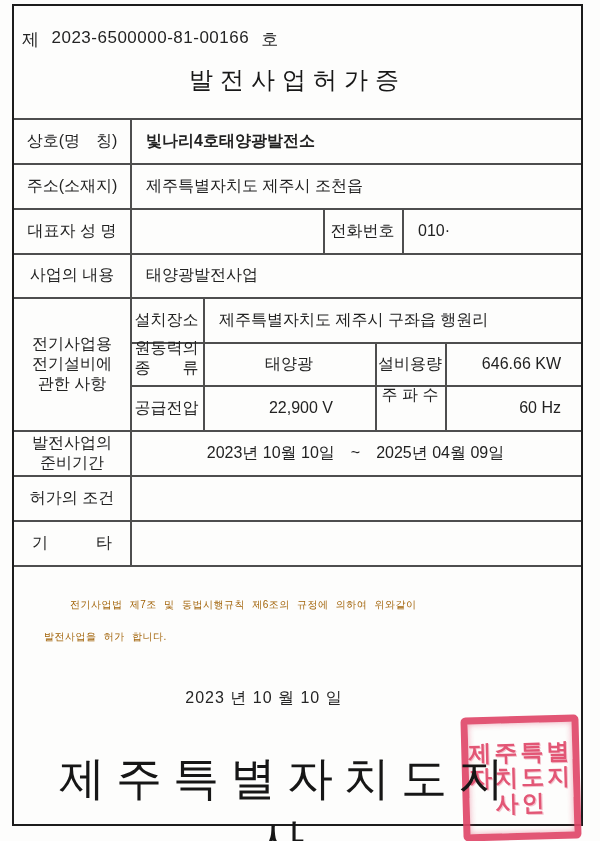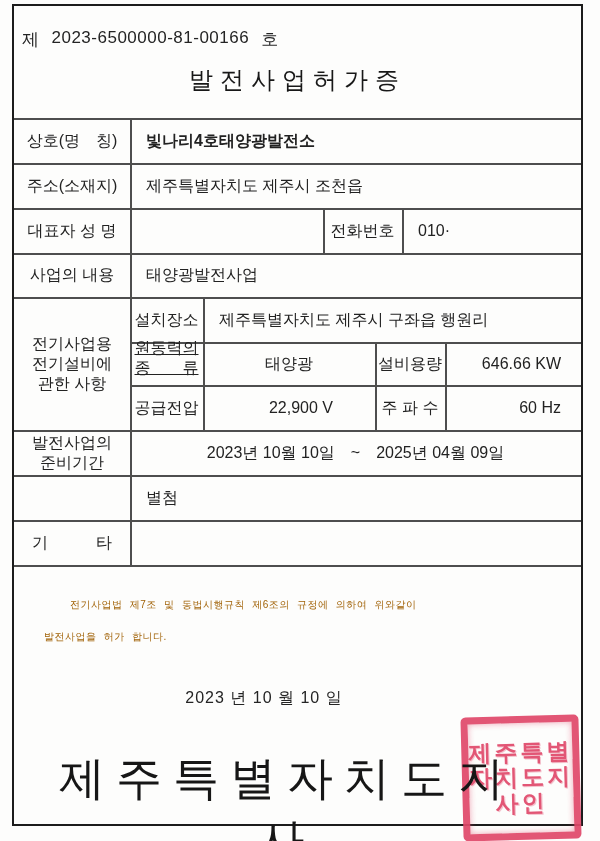--- a/index.html
+++ b/index.html
@@ -112,36 +112,36 @@
   <div class="cell c-center" style="left:0;top:247px;width:116px;height:44px;">사업의 내용</div>
   <div class="cell c-left" style="left:116px;top:247px;width:451px;height:44px;">태양광발전사업</div>
 
   <div class="cell c-center" style="left:0;top:291px;width:116px;height:133px;">전기사업용
 전기설비에
 관한  사항</div>
 
   <div class="cell c-center" style="left:116px;top:291px;width:73px;height:45px;">설치장소</div>
   <div class="cell c-left" style="left:189px;top:291px;width:378px;height:45px;">제주특별자치도 제주시 구좌읍 행원리</div>
 
-  <div class="cell c-center" style="left:116px;top:336px;width:73px;height:32px;text-decoration:underline;">원동력의
+  <div class="cell c-center" style="left:116px;top:336px;width:73px;height:32px;">원동력의
 종　　류</div>
   <div class="cell c-center" style="left:189px;top:336px;width:172px;height:43px;">태양광</div>
   <div class="cell c-center" style="left:361px;top:336px;width:70px;height:43px;">설비용량</div>
   <div class="cell c-right" style="left:431px;top:336px;width:136px;height:43px;">646.66 KW</div>
 
   <div class="cell c-center" style="left:116px;top:379px;width:73px;height:45px;">공급전압</div>
   <div class="cell c-center" style="left:189px;top:379px;width:196px;height:45px;">22,900 V</div>
-  <div class="cell c-center" style="left:361px;top:379px;width:70px;height:45px;">주 파 수</div>
+  <div class="cell c-center" style="left:361px;top:366px;width:70px;height:45px;">주 파 수</div>
   <div class="cell c-right" style="left:431px;top:379px;width:136px;height:45px;">60 Hz</div>
 
   <div class="cell c-center" style="left:0;top:424px;width:116px;height:45px;">발전사업의
 준비기간</div>
   <div class="cell c-center" style="left:116px;top:424px;width:451px;height:45px;">2023년 10월 10일　~　2025년 04월 09일</div>
 
-  <div class="cell c-left" style="left:116px;top:469px;width:451px;height:45px;">별첨</div>
+  <div class="cell c-center" style="left:0;top:469px;width:116px;height:45px;">허가의 조건</div>
 
   <div class="cell c-center" style="left:0;top:514px;width:116px;height:45px;">기　　　타</div>
   <div class="cell c-left" style="left:116px;top:514px;width:451px;height:45px;"></div>
 
   <div class="statement" style="left:56px;top:592px;">전기사업법 제7조 및 동법시행규칙 제6조의 규정에 의하여 위와같이</div>
   <div class="statement" style="left:30px;top:624px;">발전사업을 허가 합니다.</div>
 
   <div class="date-line">2023 년  10 월  10 일</div>
 
   <div class="issuer">제주특별자치도지사</div>

